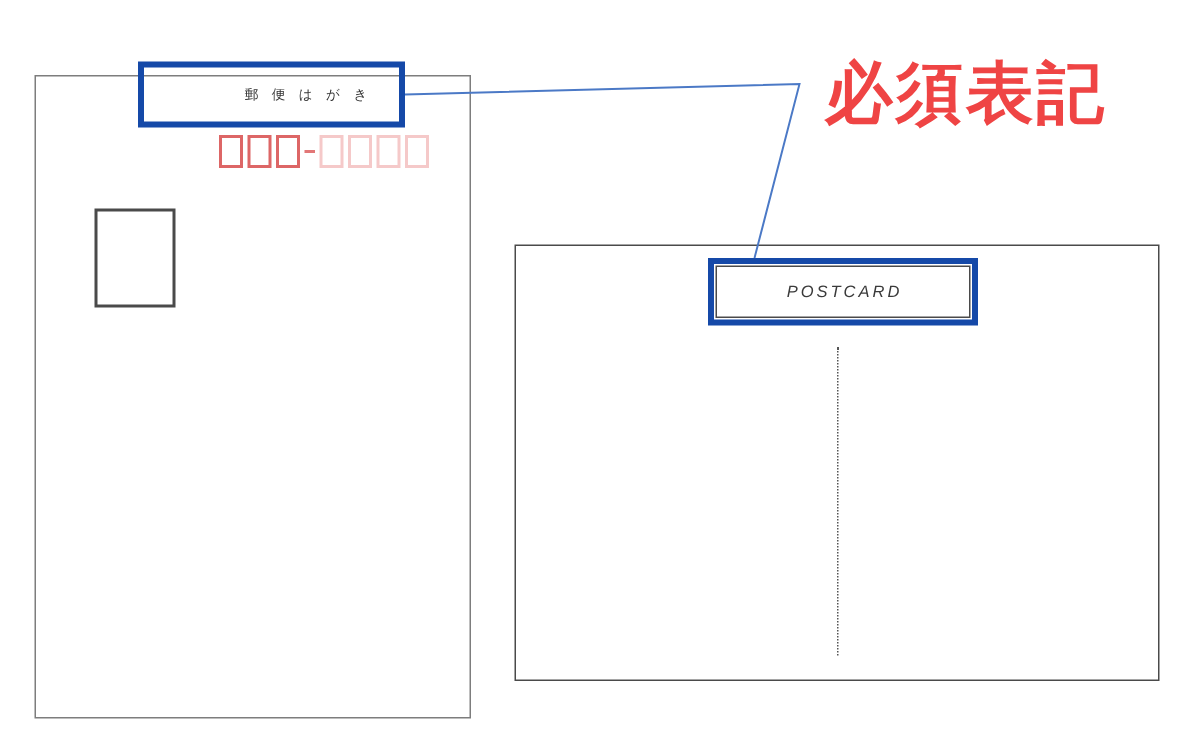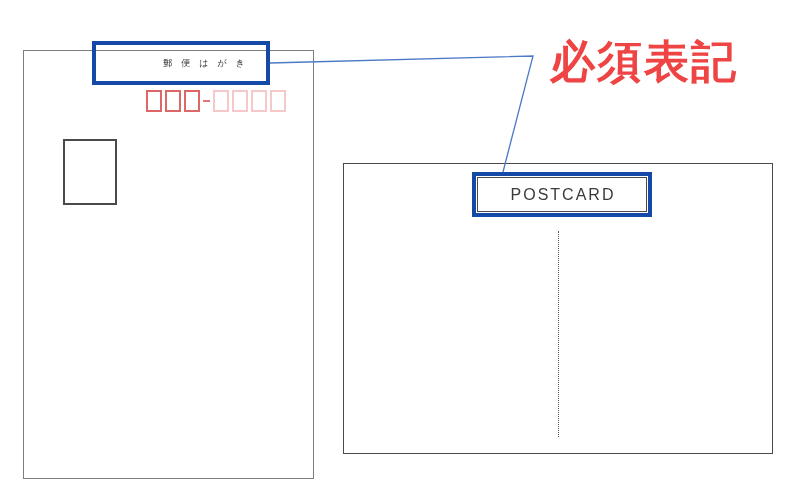--- a/index.html
+++ b/index.html
@@ -39,21 +39,21 @@
   .hl-postcard{
     position:absolute;left:472px;top:172px;width:180px;height:45px;
     border:4px solid #1549a8;background:#ffffff;box-sizing:border-box;
     display:flex;align-items:stretch;justify-content:stretch;
   }
   .postcard-frame{
     flex:1;margin:1px;border:1px solid #4a4a4a;
     display:flex;align-items:center;justify-content:center;
   }
   .postcard-title{
-    font-size:16px;color:#3a3a3a;letter-spacing:2px;padding-left:2px;white-space:nowrap;
+    font-size:11px;color:#3a3a3a;letter-spacing:2px;padding-left:2px;white-space:nowrap;font-style:italic;
   }
   .address-divider{
     position:absolute;left:558px;top:231px;height:206px;width:0;
     border-left:1px dotted #555555;
   }
   
   .annotation-label{
     position:absolute;left:550px;top:32px;
     font-size:45px;font-weight:600;color:#ef4444;letter-spacing:2px;white-space:nowrap;
   }

